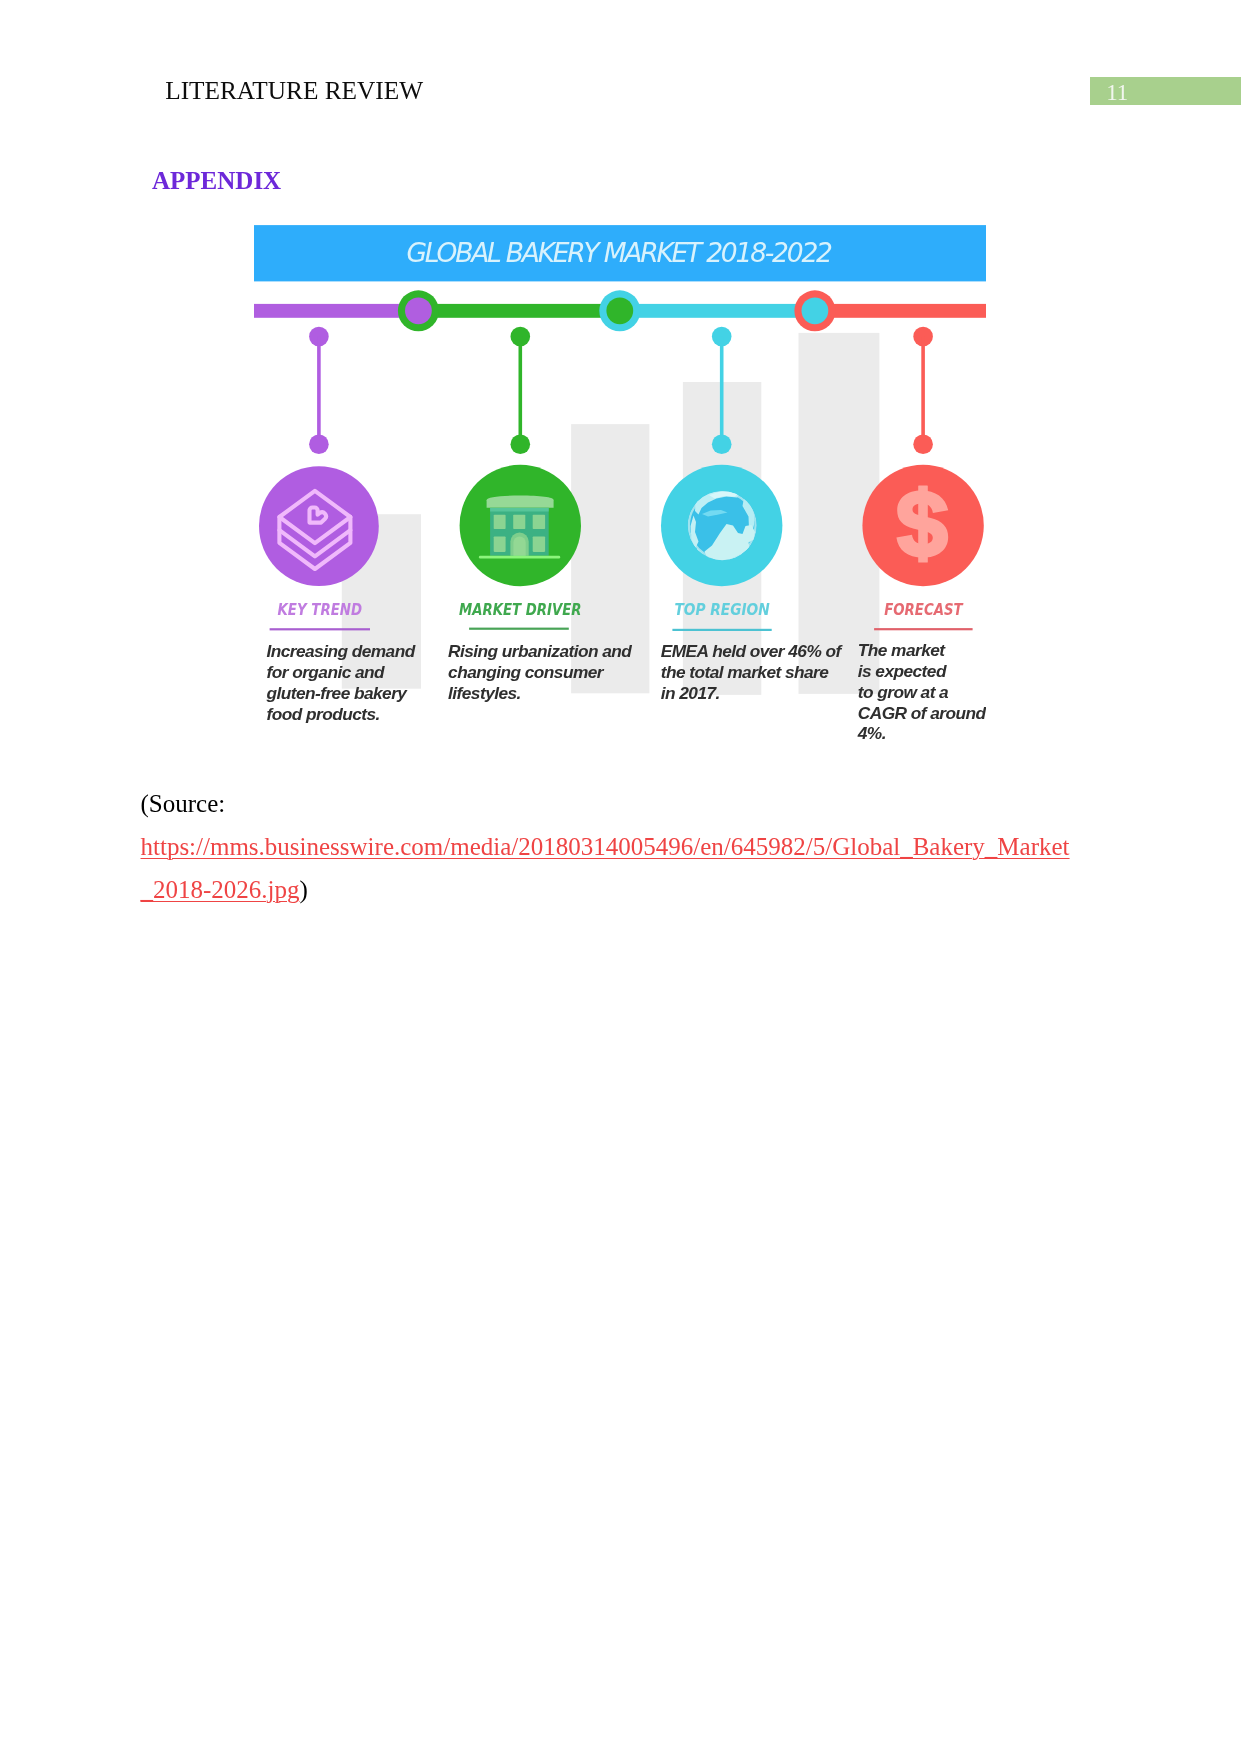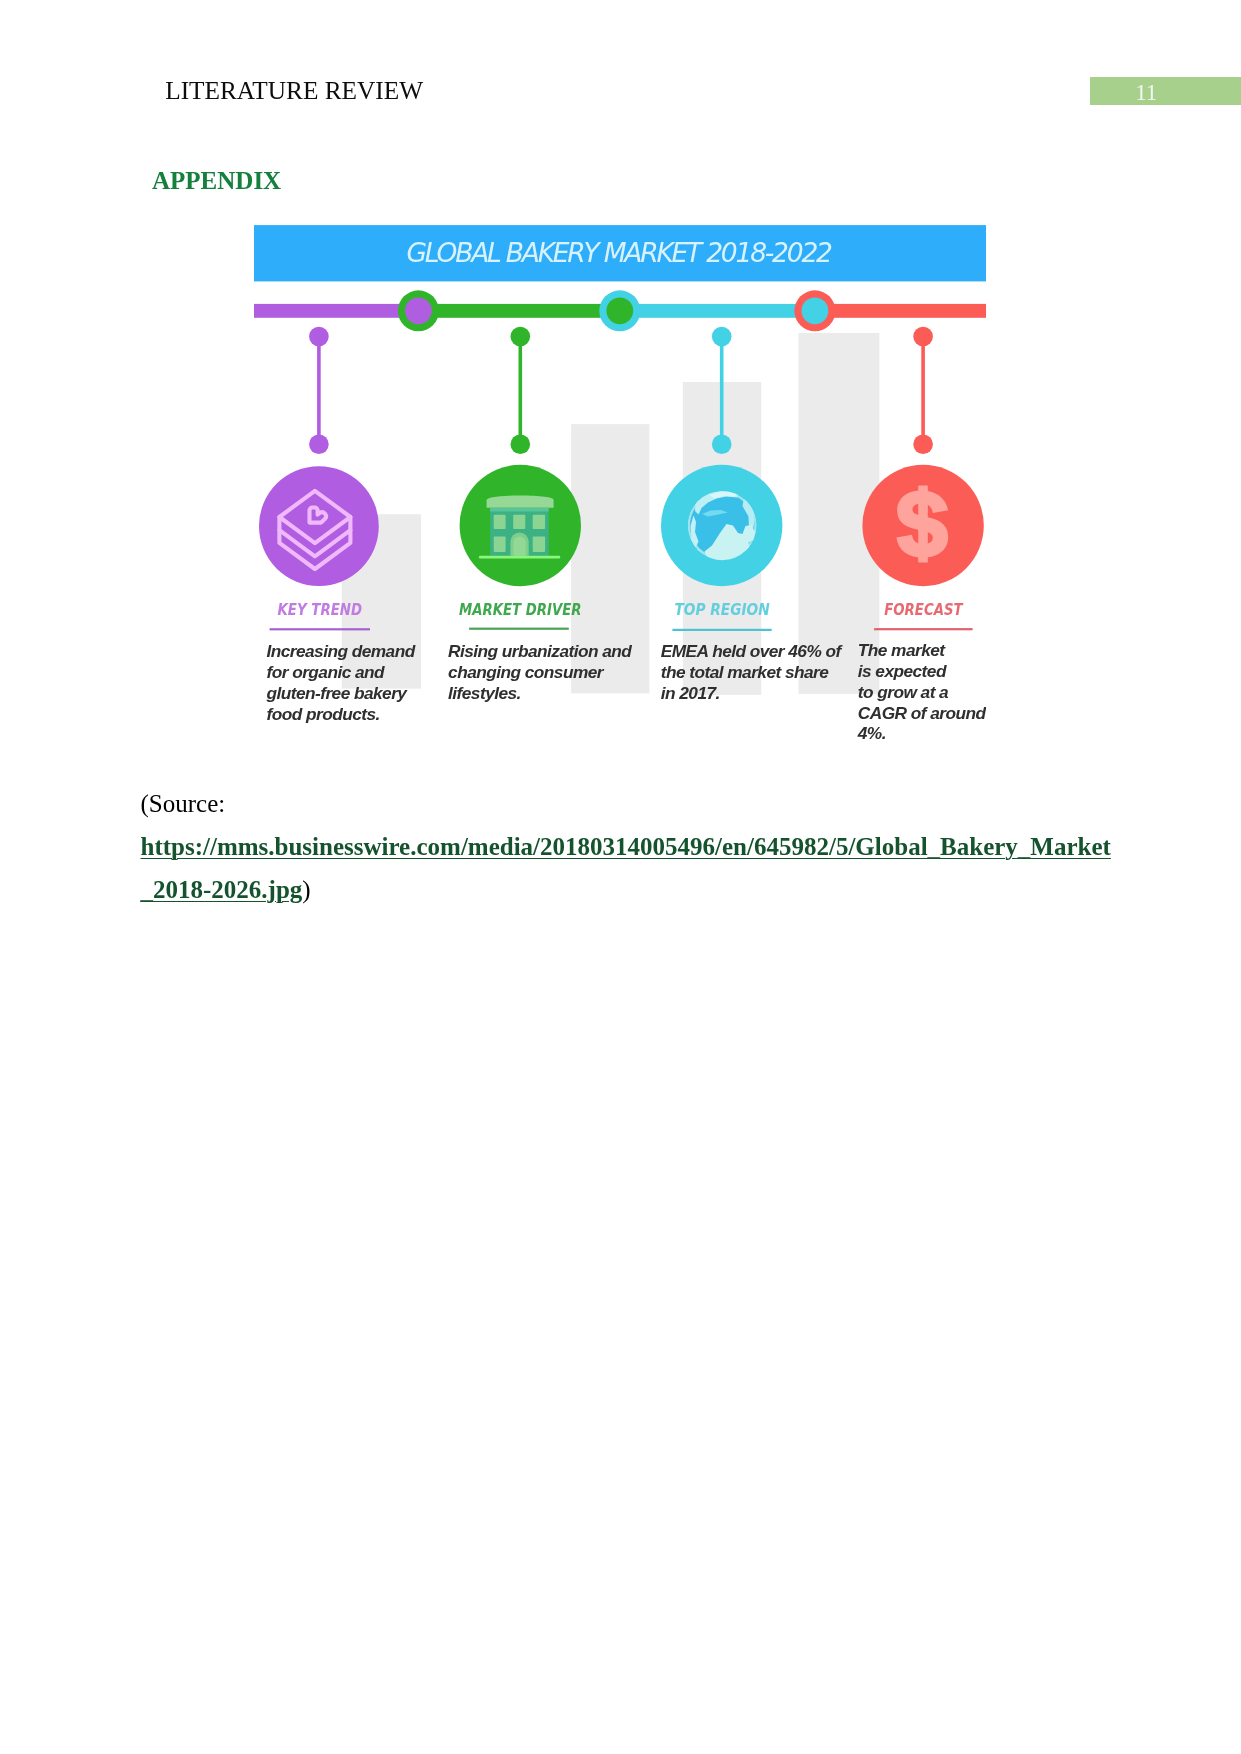--- a/index.html
+++ b/index.html
@@ -3,31 +3,31 @@
 <meta charset="utf-8">
 <style>
   html,body{margin:0;padding:0;}
   body{width:1241px;height:1754px;background:#ffffff;position:relative;overflow:hidden;
        font-family:"Liberation Serif",serif;-webkit-font-smoothing:antialiased;}
   .page{position:absolute;left:0;top:16px;width:1241px;height:1754px;}
 
   #doc-header{position:absolute;left:165.2px;top:61.5px;font-size:25.3px;color:#0d0d0d;white-space:nowrap;
               line-height:1;}
   #page-num-box{position:absolute;left:1090.4px;top:60.8px;width:150.6px;height:28.6px;background:#a8d08d;}
-  #page-num{position:absolute;left:1106.2px;top:65px;font-size:23px;color:#f2f6ee;line-height:1;margin-left:29px;}
-  #appendix{position:absolute;left:152px;top:152px;font-size:25px;font-weight:bold;color:#15803d;line-height:1;}
+  #page-num{position:absolute;left:1106.2px;top:65px;font-size:23px;color:#f2f6ee;line-height:1;}
+  #appendix{position:absolute;left:152px;top:152px;font-size:25px;font-weight:bold;color:#6d28d9;line-height:1;}
 
   #infographic{position:absolute;left:254px;top:207px;width:732px;height:535px;font-style:italic;}
   #infographic svg{display:block;}
 
   
   #source-block{position:absolute;left:140.5px;top:765.5px;width:960px;
                 font-size:25px;color:#000;line-height:43.1px;}
-  #source-block .lnk{color:#14532d;text-decoration:underline;text-underline-offset:2.5px;
-                     text-decoration-thickness:1.2px;font-weight:bold;}
+  #source-block .lnk{color:#ef4444;text-decoration:underline;text-underline-offset:2.5px;
+                     text-decoration-thickness:1.2px;}
 </style>
 </head>
 <body>
 
 <div class="page">
 
   <div id="doc-header">LITERATURE REVIEW</div>
   <div id="page-num-box"></div>
   <div id="page-num">11</div>
   <div id="appendix">APPENDIX</div>

